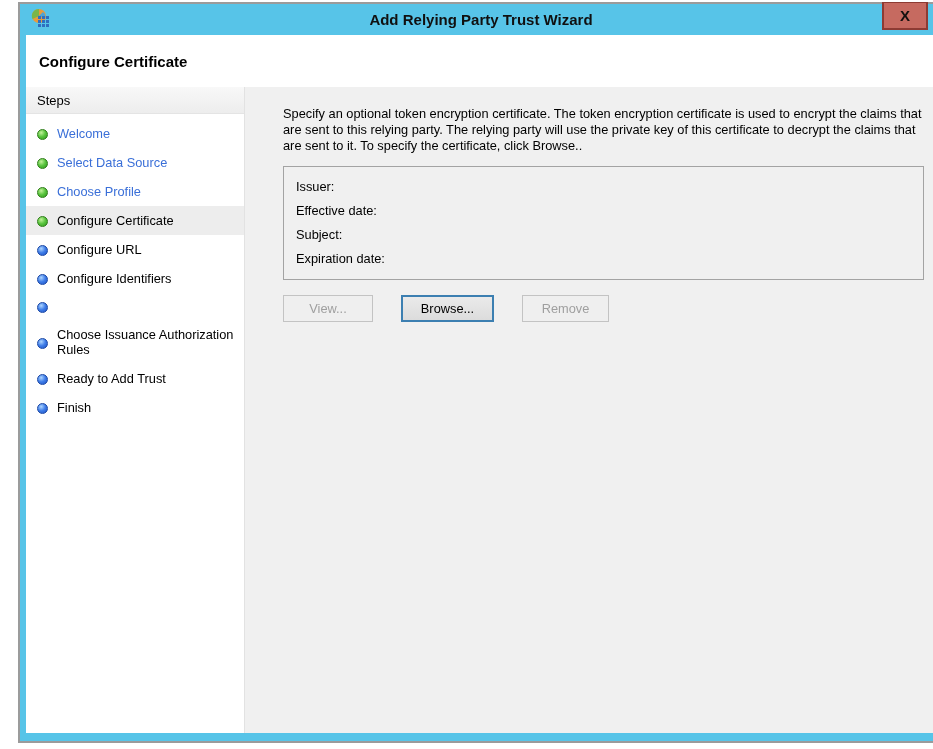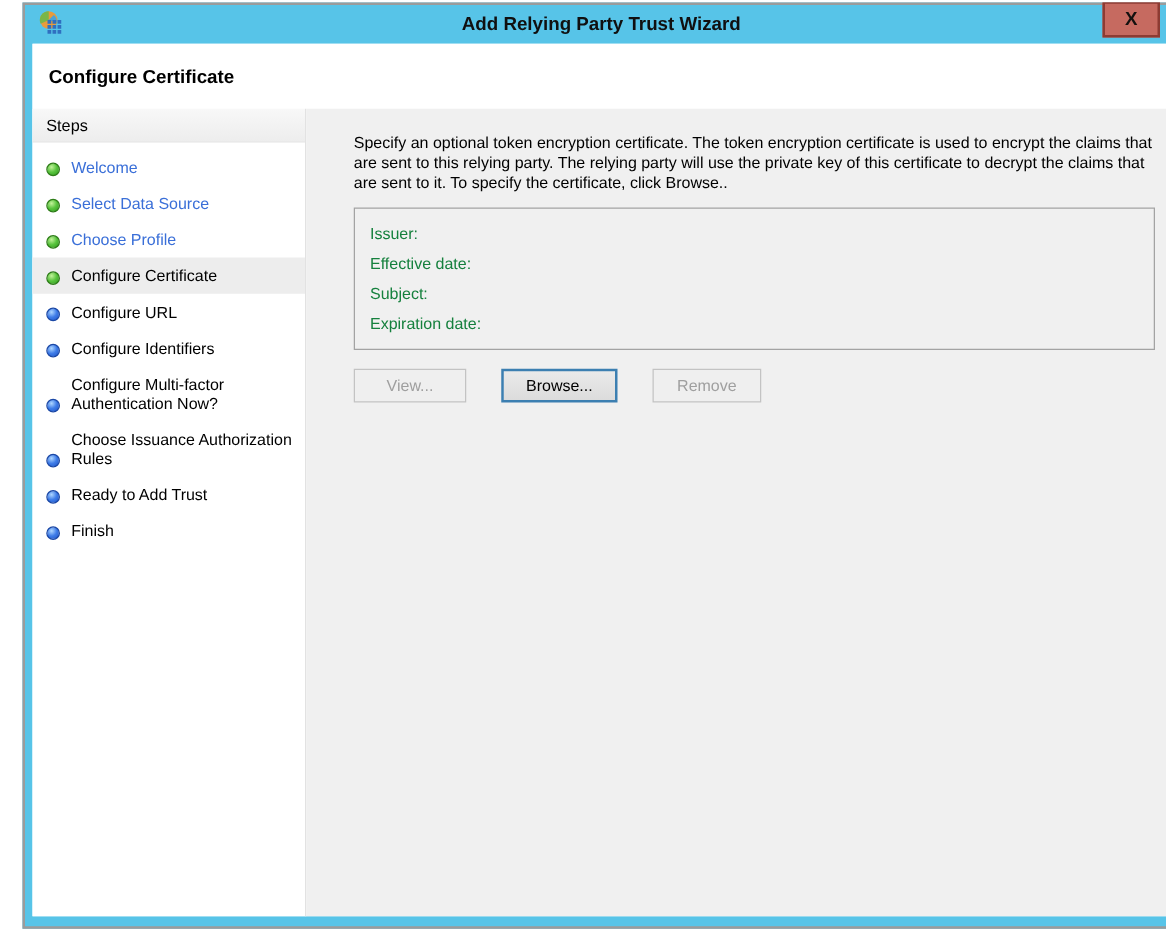--- a/index.html
+++ b/index.html
@@ -84,21 +84,21 @@
   .steps-header {
     height: 27px;
     background: linear-gradient(#f8f8f8, #ededed);
     border-bottom: 1px solid #e4e4e4;
     display: flex; align-items: center;
     padding-left: 11px;
     font-size: 13px; font-weight: 400; color: #000000;
   }
   .steps-list { padding-top: 5px; }
   .step {
-    display: flex; align-items: flex-end;
+    display: flex; align-items: center;
     padding: 7px 8px 7px 11px;
     font-size: 12.8px; line-height: 15px;
     color: #000000;
   }
   .step .bullet {
     width: 11px; height: 11px;
     border-radius: 50%;
     margin: 2px 9px 0 0;
     flex-shrink: 0;
   }
@@ -130,21 +130,21 @@
     white-space: pre-line;
   }
   .cert-box {
     margin-top: 12px;
     width: 641px;
     border: 1px solid #a3a3a3;
     padding: 7px 12px 9px 12px;
     background: #f0f0f0;
   }
   .cert-row { height: 24px; display: flex; align-items: center; }
-  .cert-label { font-size: 12.8px; color: #15803d; }
+  .cert-label { font-size: 12.8px; color: #000000; }
   .cert-value { font-size: 12.8px; color: #000000; margin-left: 6px; }
 
   .cert-actions {
     margin-top: 15px;
     display: flex; gap: 28px;
   }
   .btn {
     height: 27px;
     font-family: "Liberation Sans", sans-serif;
     font-size: 12.8px;
@@ -239,21 +239,20 @@
             <div class="step upcoming">
               <span class="bullet blue"></span>
               <span>Configure URL</span>
             </div>
             <div class="step upcoming">
               <span class="bullet blue"></span>
               <span>Configure Identifiers</span>
             </div>
             <div class="step upcoming">
               <span class="bullet blue"></span>
-              <span>Configure Multi-factor Authentication Now?</span>
             </div>
             <div class="step upcoming">
               <span class="bullet blue"></span>
               <span>Choose Issuance Authorization Rules</span>
             </div>
             <div class="step upcoming">
               <span class="bullet blue"></span>
               <span>Ready to Add Trust</span>
             </div>
             <div class="step upcoming">

